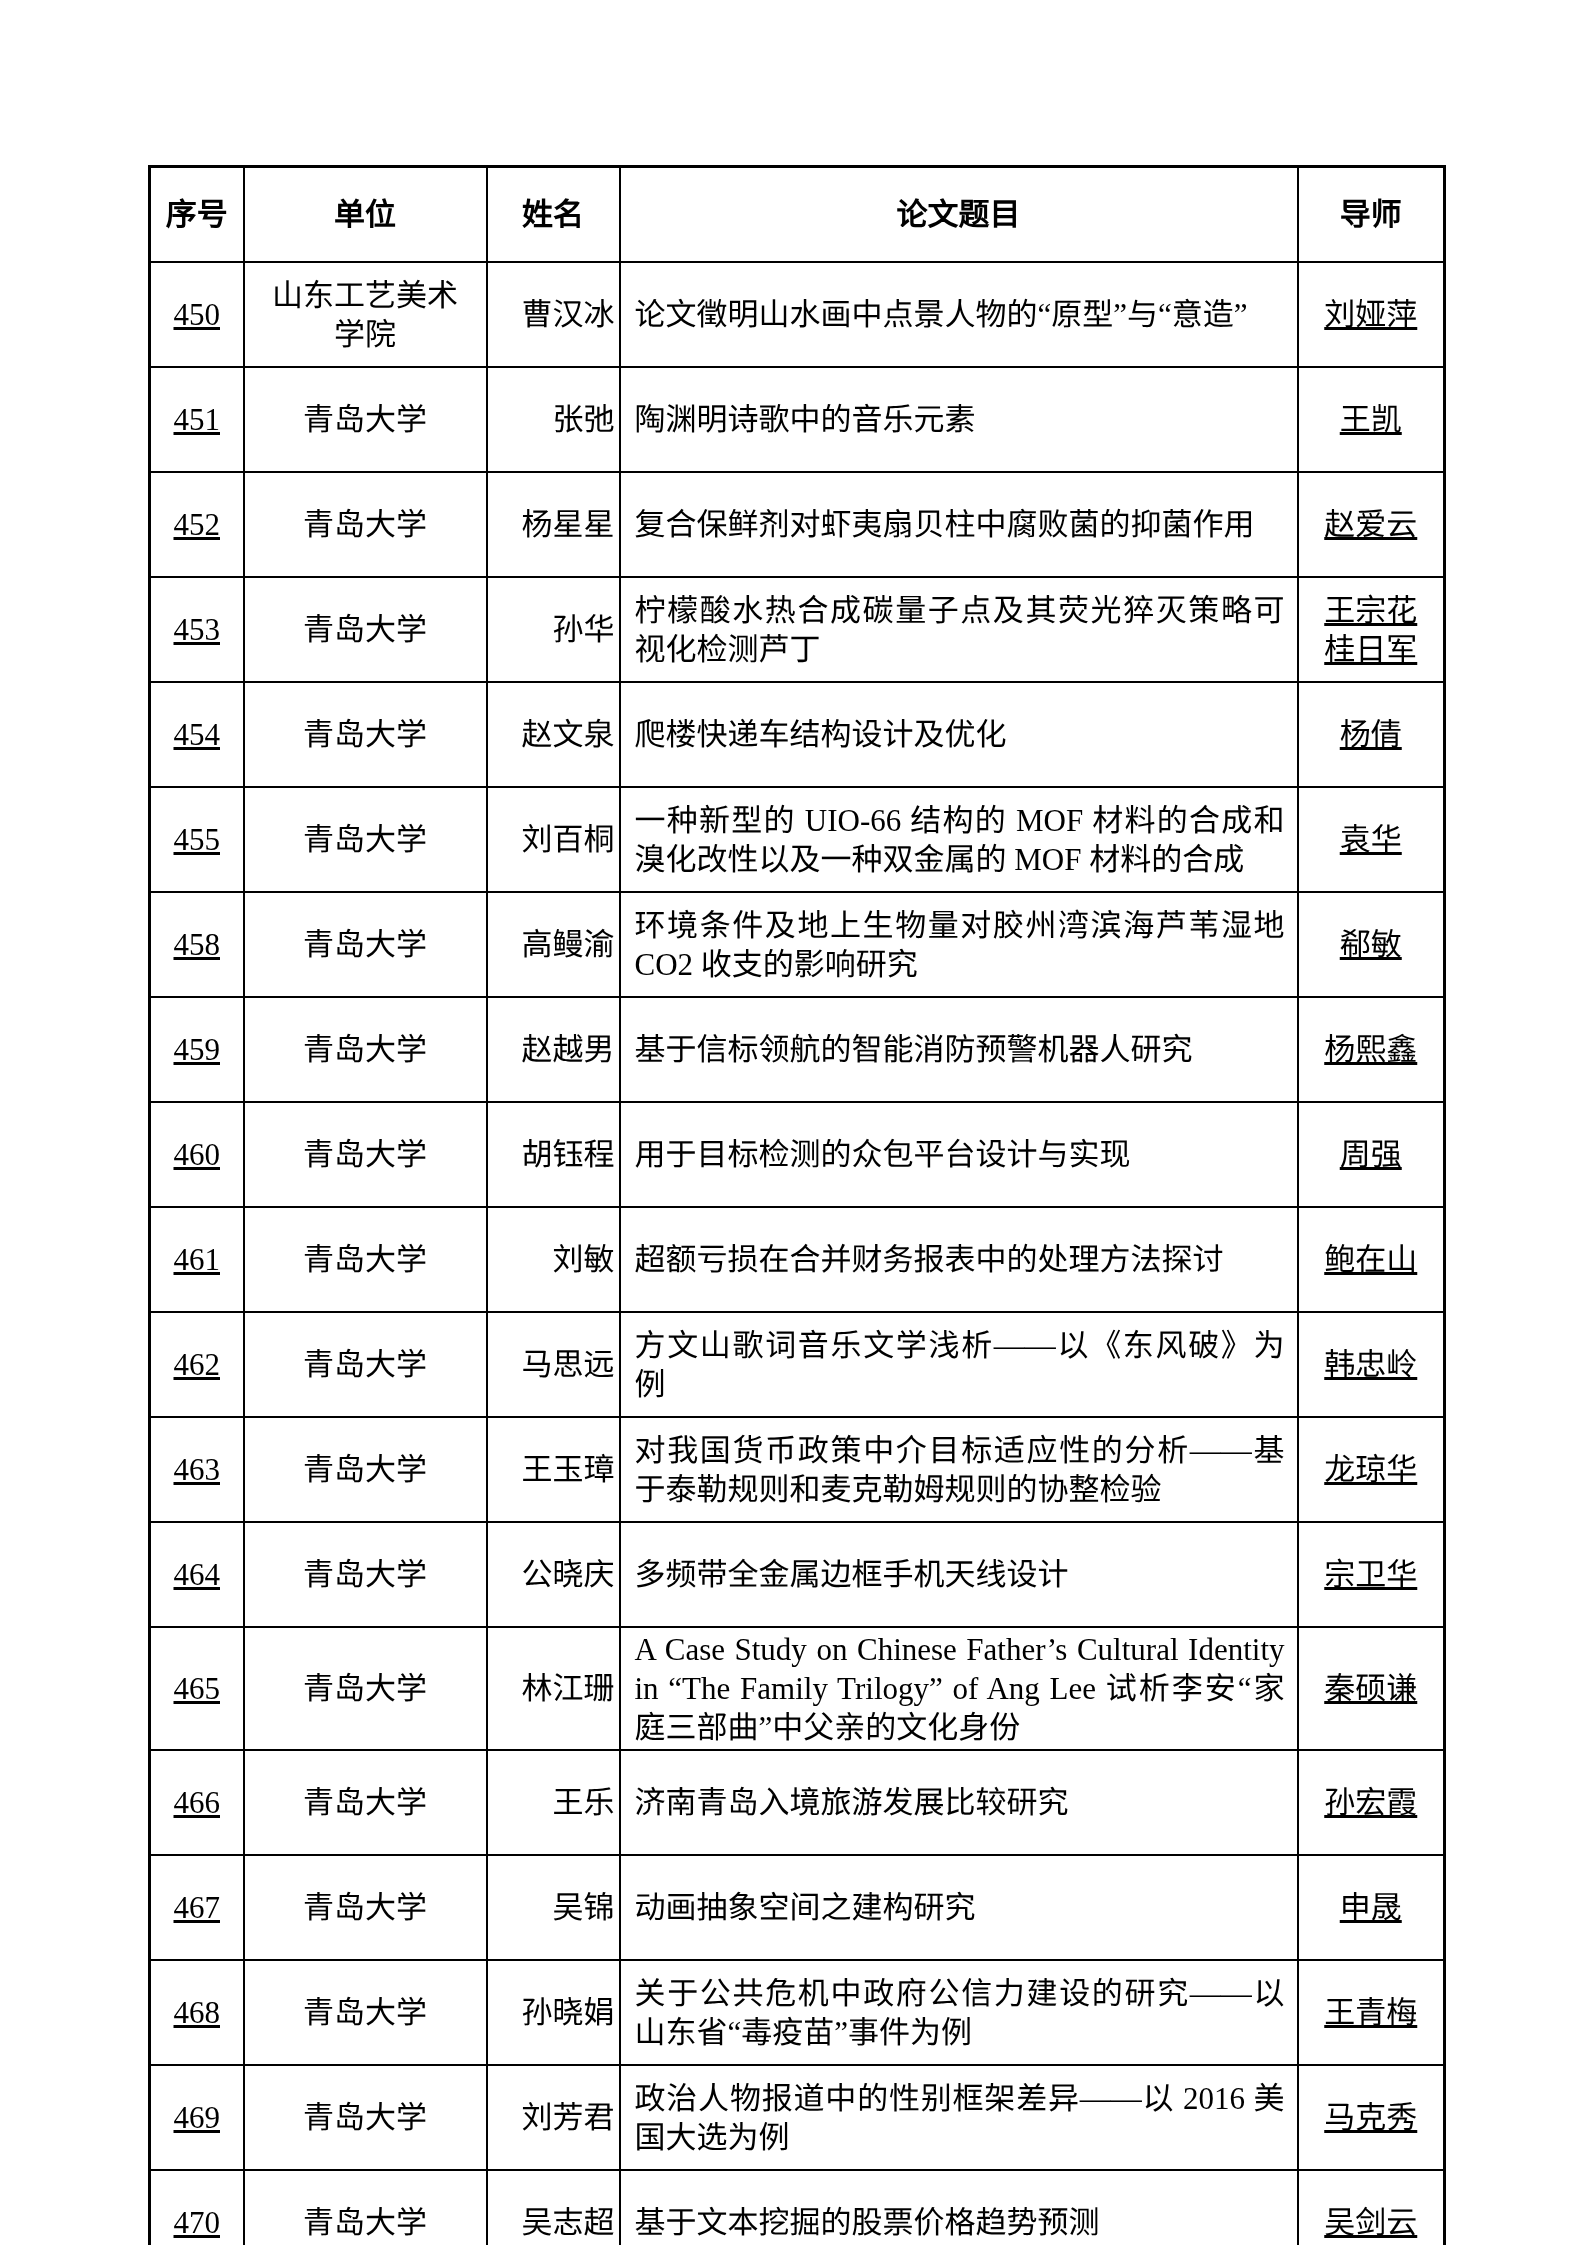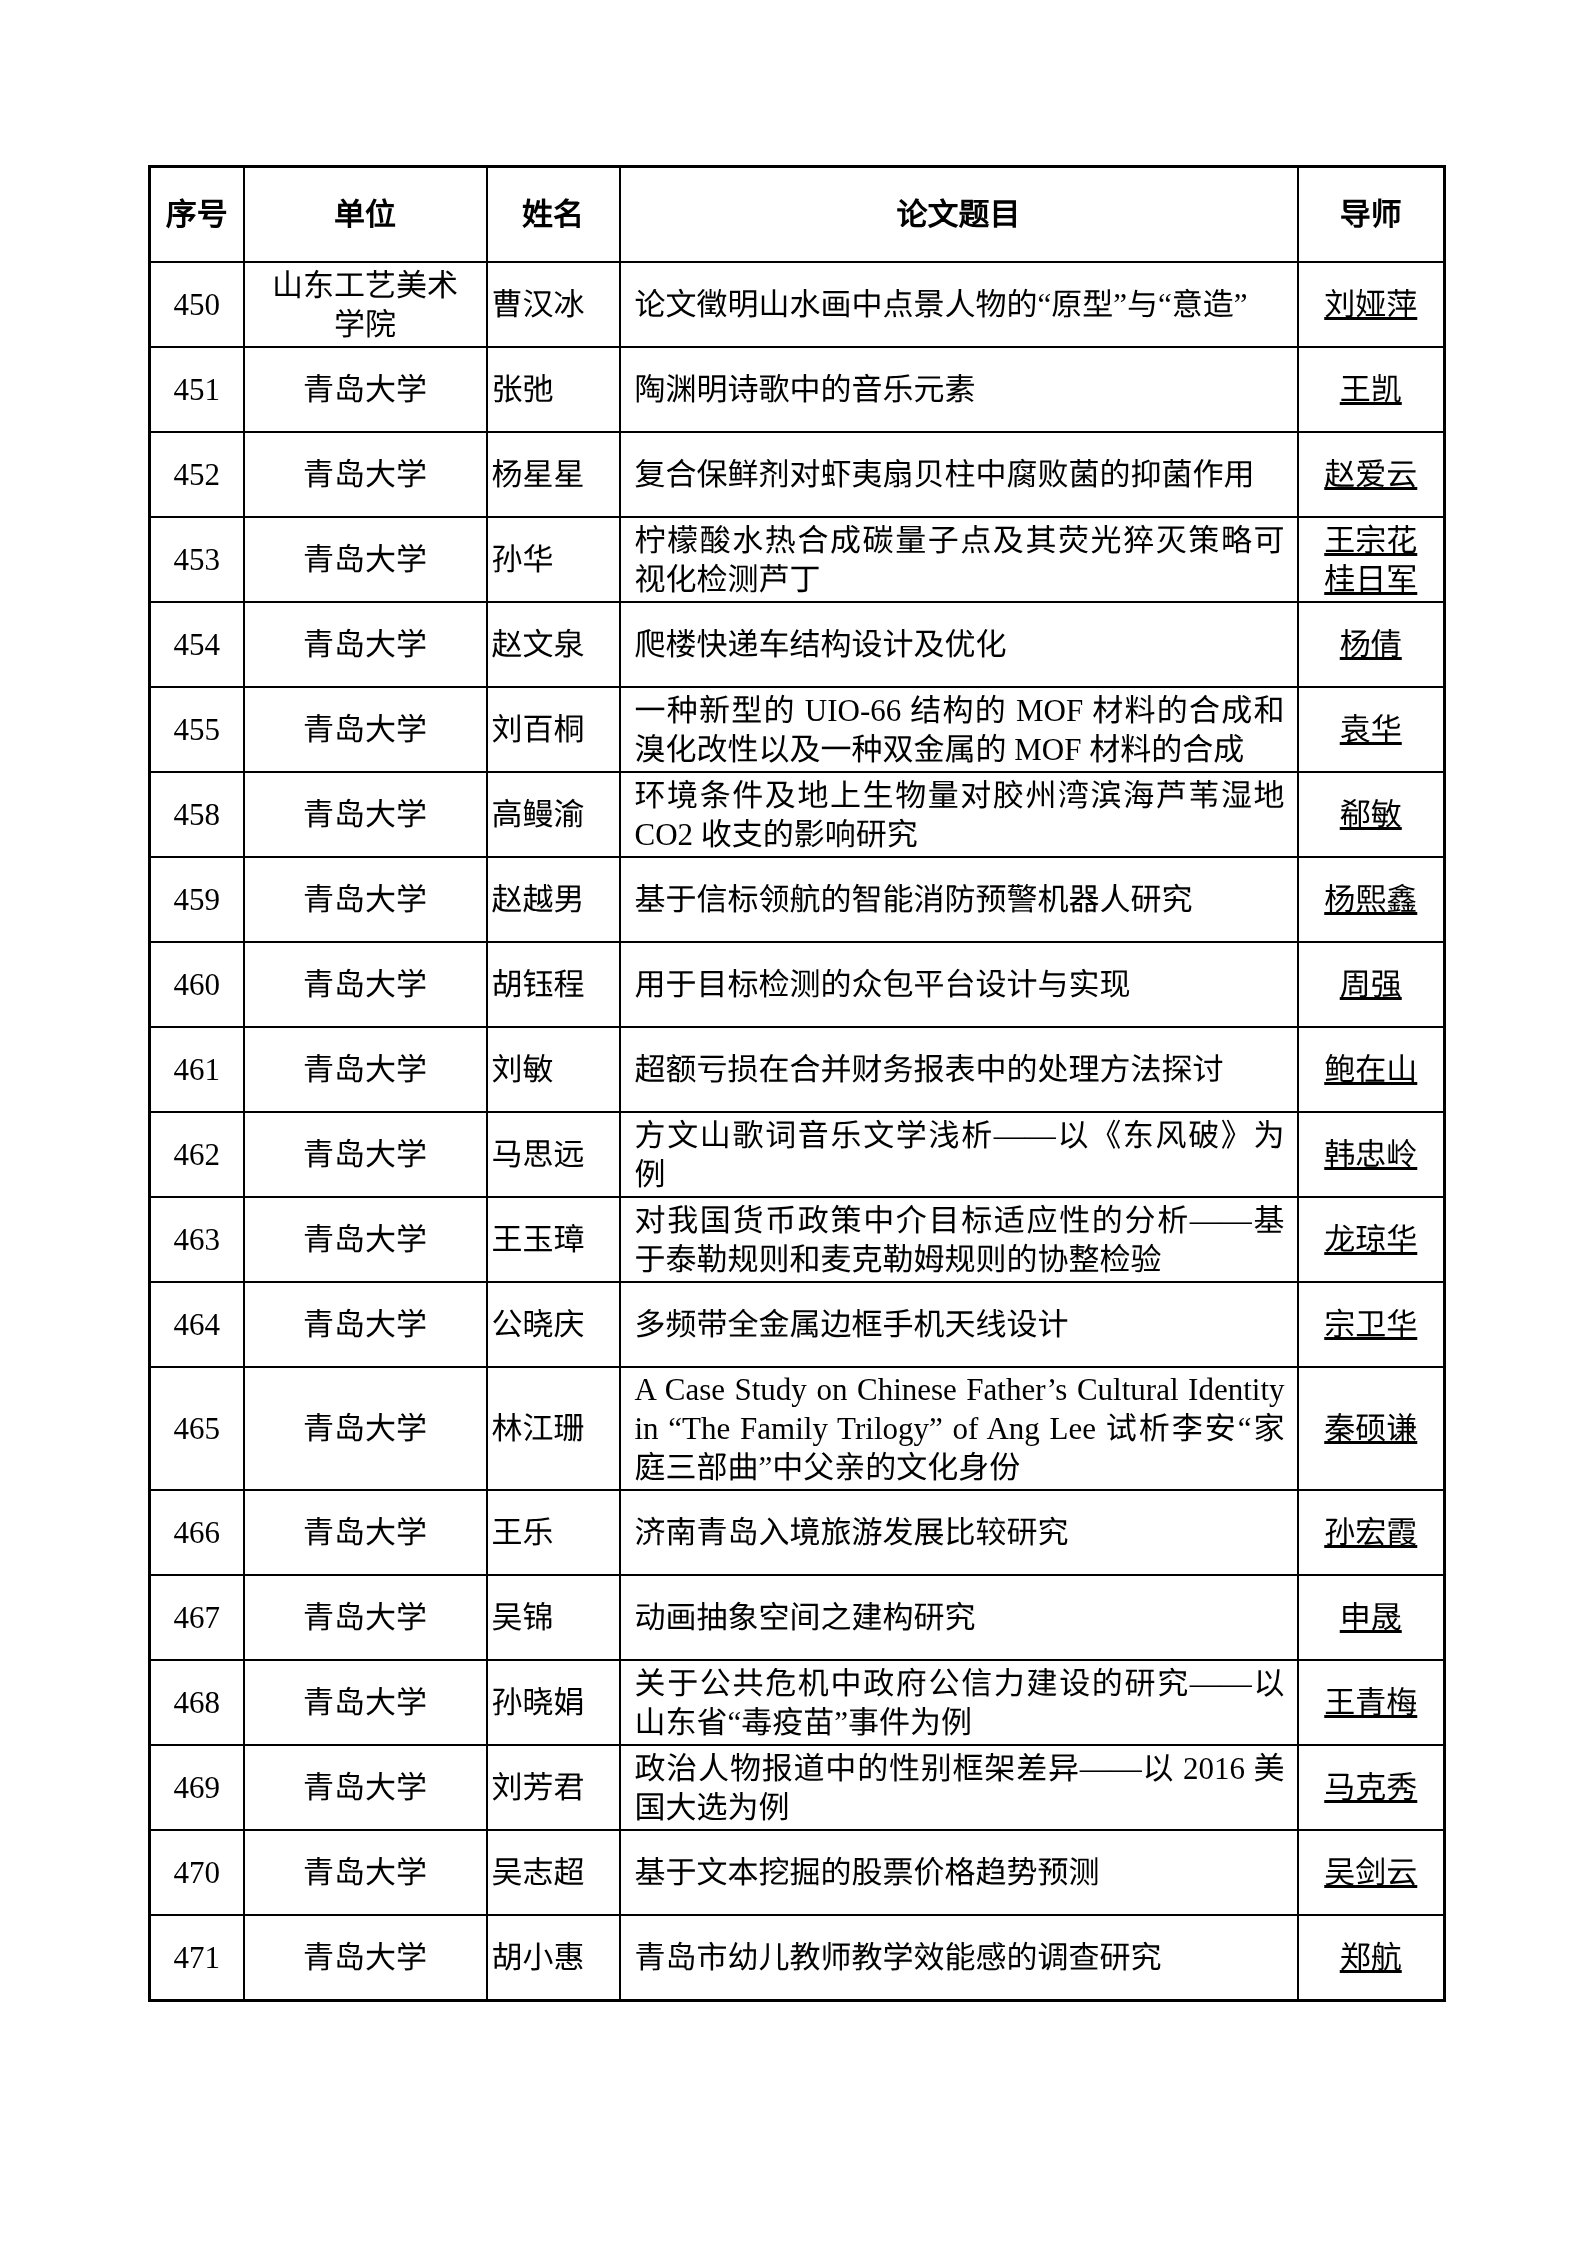--- a/index.html
+++ b/index.html
@@ -43,23 +43,23 @@
     line-height: 39px;
   }
   .doc-table td {
     border: 2px solid #000000;
     height: 75px;
     vertical-align: middle;
     padding: 2px 8px;
     line-height: 39px;
     font-size: 31px;
   }
-  td.c-no      { text-align: center; padding: 4px 4px; }
+  td.c-no      { text-align: center; padding: 14px 4px; text-decoration: underline; }
   td.c-unit    { text-align: center; padding: 2px 14px; }
-  td.c-name    { text-align: left; padding: 2px 4px; }
+  td.c-name    { text-align: right; padding: 2px 4px; }
   td.c-title   { text-align: justify; text-justify: inter-ideograph; padding: 2px 12px 2px 14px; margin-left: 11px; }
   td.c-advisor { text-align: center; padding: 2px 4px; white-space: pre-line; text-decoration: underline; }
 </style>
 </head>
 <body>
 
 <div class="page">
   <table class="doc-table">
     <colgroup>
       <col class="col-no">

